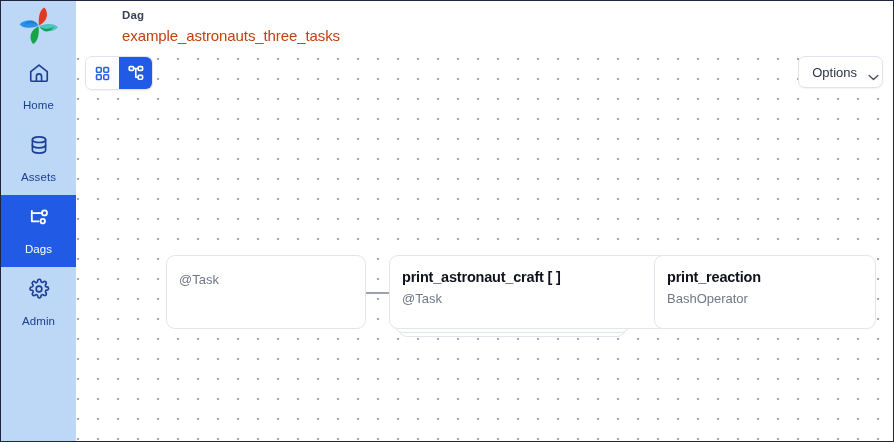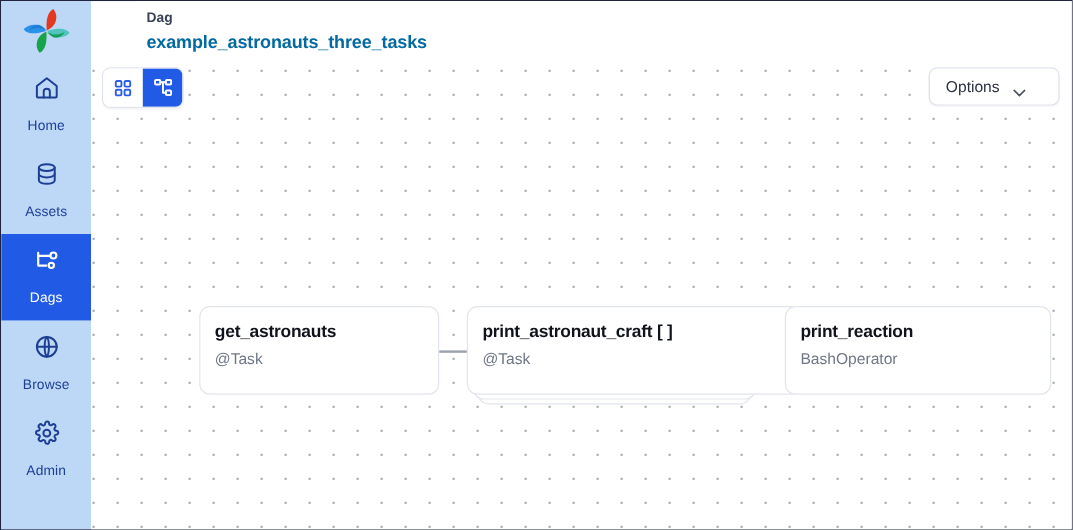--- a/index.html
+++ b/index.html
@@ -79,22 +79,22 @@
   }
   .crumb-label {
     font-size: 11.5px;
     font-weight: 700;
     color: #3b4256;
     line-height: 16px;
     letter-spacing: .1px;
   }
   .dag-title {
     font-size: 15px;
-    font-weight: 700;
-    color: #0369a1;
+    font-weight: 400;
+    color: #c2410c;
     line-height: 22px;
     margin-top: 2px;
     letter-spacing: -.1px;
   }
 
   
   .canvas {
     position: relative;
     flex: 1 1 auto;
     background-color: #ffffff;
@@ -131,21 +131,21 @@
     background: #215ae5;
     color: #ffffff;
   }
   .seg-btn svg { display: block; }
 
   .options-btn {
     position: absolute;
     top: 9px; right: 10px;
     z-index: 5;
     height: 32px;
-    padding: 0 27px 0 13px;
+    padding: 0 3px 0 13px;
     display: flex;
     align-items: center;
     gap: 11px;
     background: #ffffff;
     border: 1px solid #dfe3ec;
     border-radius: 7px;
     box-shadow: 0 1px 1px rgba(16,24,40,.04);
     font-size: 13px;
     color: #2c3242;
     cursor: pointer;
@@ -247,30 +247,20 @@
           <path d="M4 5v11h7"></path>
           <path d="M11 7.5H4"></path>
           <circle cx="17.2" cy="7.2" r="2.6"></circle>
           <circle cx="15.4" cy="15.8" r="2.3"></circle>
           <path d="M11 7.5h3.6"></path>
         </svg>
       </span>
       <span class="nav-label">Dags</span>
     </div>
 
-    <div class="nav-item">
-      <span class="nav-icon">
-        <svg width="22" height="22" viewBox="0 0 24 24" fill="none" stroke="currentColor" stroke-width="1.8" stroke-linecap="round" stroke-linejoin="round">
-          <circle cx="12" cy="12" r="9"></circle>
-          <path d="M3 12h18"></path>
-          <path d="M12 3c2.6 2.9 2.6 15.1 0 18-2.6-2.9-2.6-15.1 0-18z"></path>
-        </svg>
-      </span>
-      <span class="nav-label">Browse</span>
-    </div>
 
     <div class="nav-item">
       <span class="nav-icon">
         <svg width="22" height="22" viewBox="0 0 24 24" fill="none" stroke="currentColor" stroke-width="1.8" stroke-linecap="round" stroke-linejoin="round">
           <circle cx="12" cy="12" r="3.1"></circle>
           <path d="M19.1 14.2a1.5 1.5 0 0 0 .3 1.7l.1.1a1.8 1.8 0 1 1-2.6 2.6l-.1-.1a1.5 1.5 0 0 0-1.7-.3 1.5 1.5 0 0 0-.9 1.4v.2a1.8 1.8 0 1 1-3.6 0v-.1a1.5 1.5 0 0 0-1-1.4 1.5 1.5 0 0 0-1.7.3l-.1.1a1.8 1.8 0 1 1-2.6-2.6l.1-.1a1.5 1.5 0 0 0 .3-1.7 1.5 1.5 0 0 0-1.4-.9h-.2a1.8 1.8 0 1 1 0-3.6h.1a1.5 1.5 0 0 0 1.4-1 1.5 1.5 0 0 0-.3-1.7l-.1-.1a1.8 1.8 0 1 1 2.6-2.6l.1.1a1.5 1.5 0 0 0 1.7.3h.1a1.5 1.5 0 0 0 .9-1.4v-.2a1.8 1.8 0 1 1 3.6 0v.1a1.5 1.5 0 0 0 .9 1.4 1.5 1.5 0 0 0 1.7-.3l.1-.1a1.8 1.8 0 1 1 2.6 2.6l-.1.1a1.5 1.5 0 0 0-.3 1.7v.1a1.5 1.5 0 0 0 1.4.9h.2a1.8 1.8 0 1 1 0 3.6h-.1a1.5 1.5 0 0 0-1.4.9z"></path>
         </svg>
       </span>
       <span class="nav-label">Admin</span>
     </div>
@@ -318,21 +308,20 @@
             <path d="M1 1.6 6 6.4 11 1.6"></path>
           </svg>
         </span>
       </button>
 
       <div class="graph">
 
         <div class="edge" style="left:290px; top:245px; width:30px;"></div>
 
         <div class="node" style="left:90px; top:208px; width:200px; height:74px;">
-          <div class="node-title">get_astronauts</div>
           <div class="node-sub">@Task</div>
         </div>
 
         <div class="stack-l2" style="left:322px; top:212px; width:228px; height:78px;"></div>
         <div class="stack-l1" style="left:318px; top:210px; width:236px; height:76px;"></div>
         <div class="node" style="left:313px; top:208px; width:278px; height:74px;">
           <div class="node-title">print_astronaut_craft [ ]</div>
           <div class="node-sub">@Task</div>
         </div>
 

